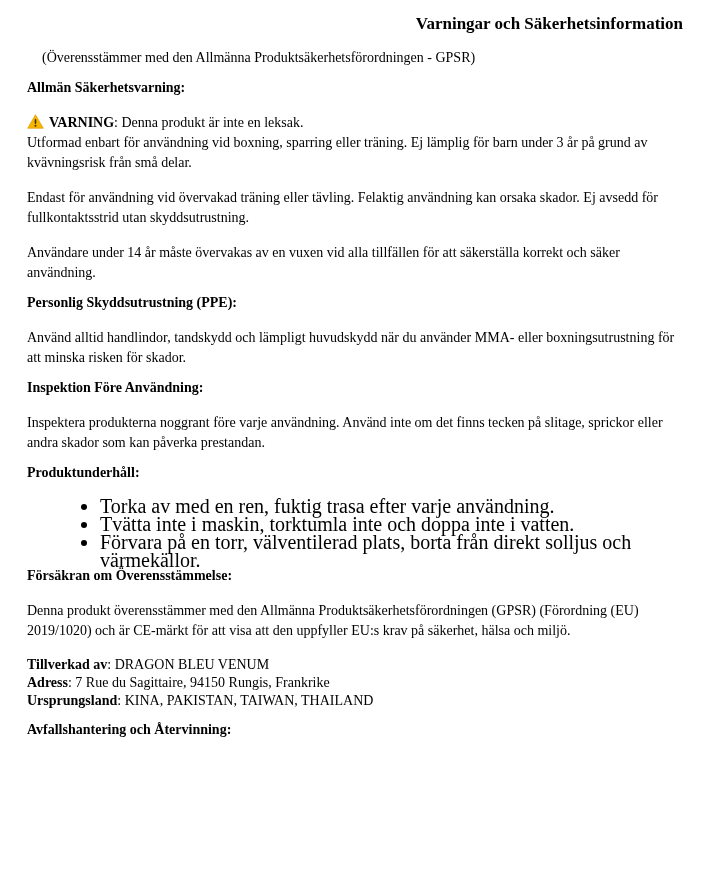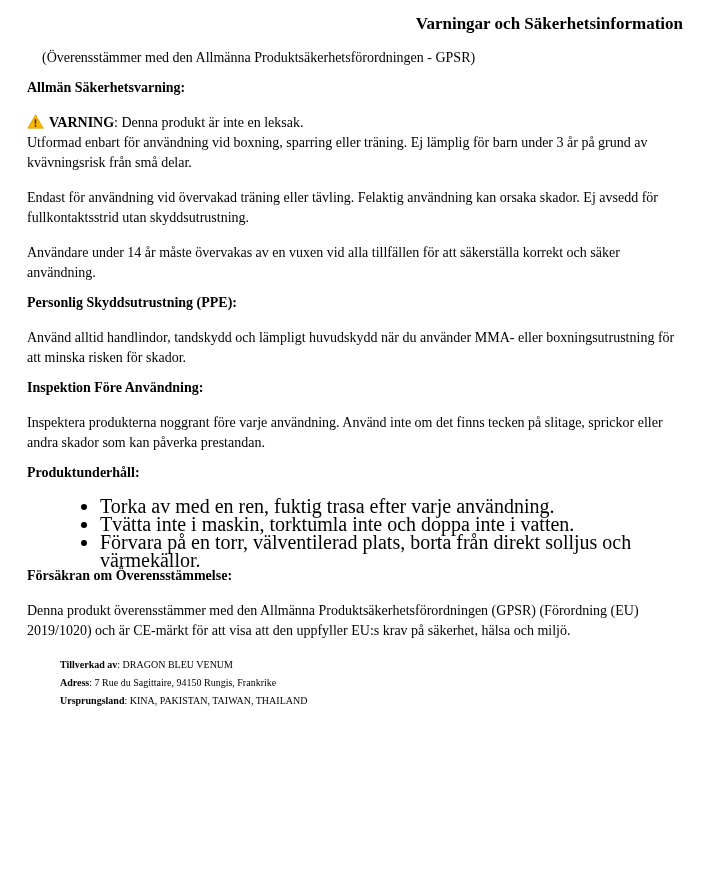--- a/index.html
+++ b/index.html
@@ -68,23 +68,22 @@
     max-width: 590px;
   }
   ul.maintenance-list li {
     font-size: 20px;
     line-height: 18px;
   }
   .mfr-block {
     margin-top: 15px;
   }
   .mfr-row {
-    font-size: 10px;
+    font-size: 14px;
     line-height: 18px;
-    margin-left: 33px;
   }
   .mfr-row .mfr-label {
     font-weight: bold;
   }
 </style>
 </head>
 <body>
 
 <div class="page">
 
@@ -128,14 +127,15 @@
       <span class="mfr-label">Tillverkad av</span><span>: DRAGON BLEU VENUM</span>
     </div>
     <div class="mfr-row">
       <span class="mfr-label">Adress</span><span>: 7 Rue du Sagittaire, 94150 Rungis, Frankrike</span>
     </div>
     <div class="mfr-row">
       <span class="mfr-label">Ursprungsland</span><span>: KINA, PAKISTAN, TAIWAN, THAILAND</span>
     </div>
   </div>
 
+  <h2 class="section-heading">Avfallshantering och Återvinning:</h2>
 
 </div>
 
 </body></html>

